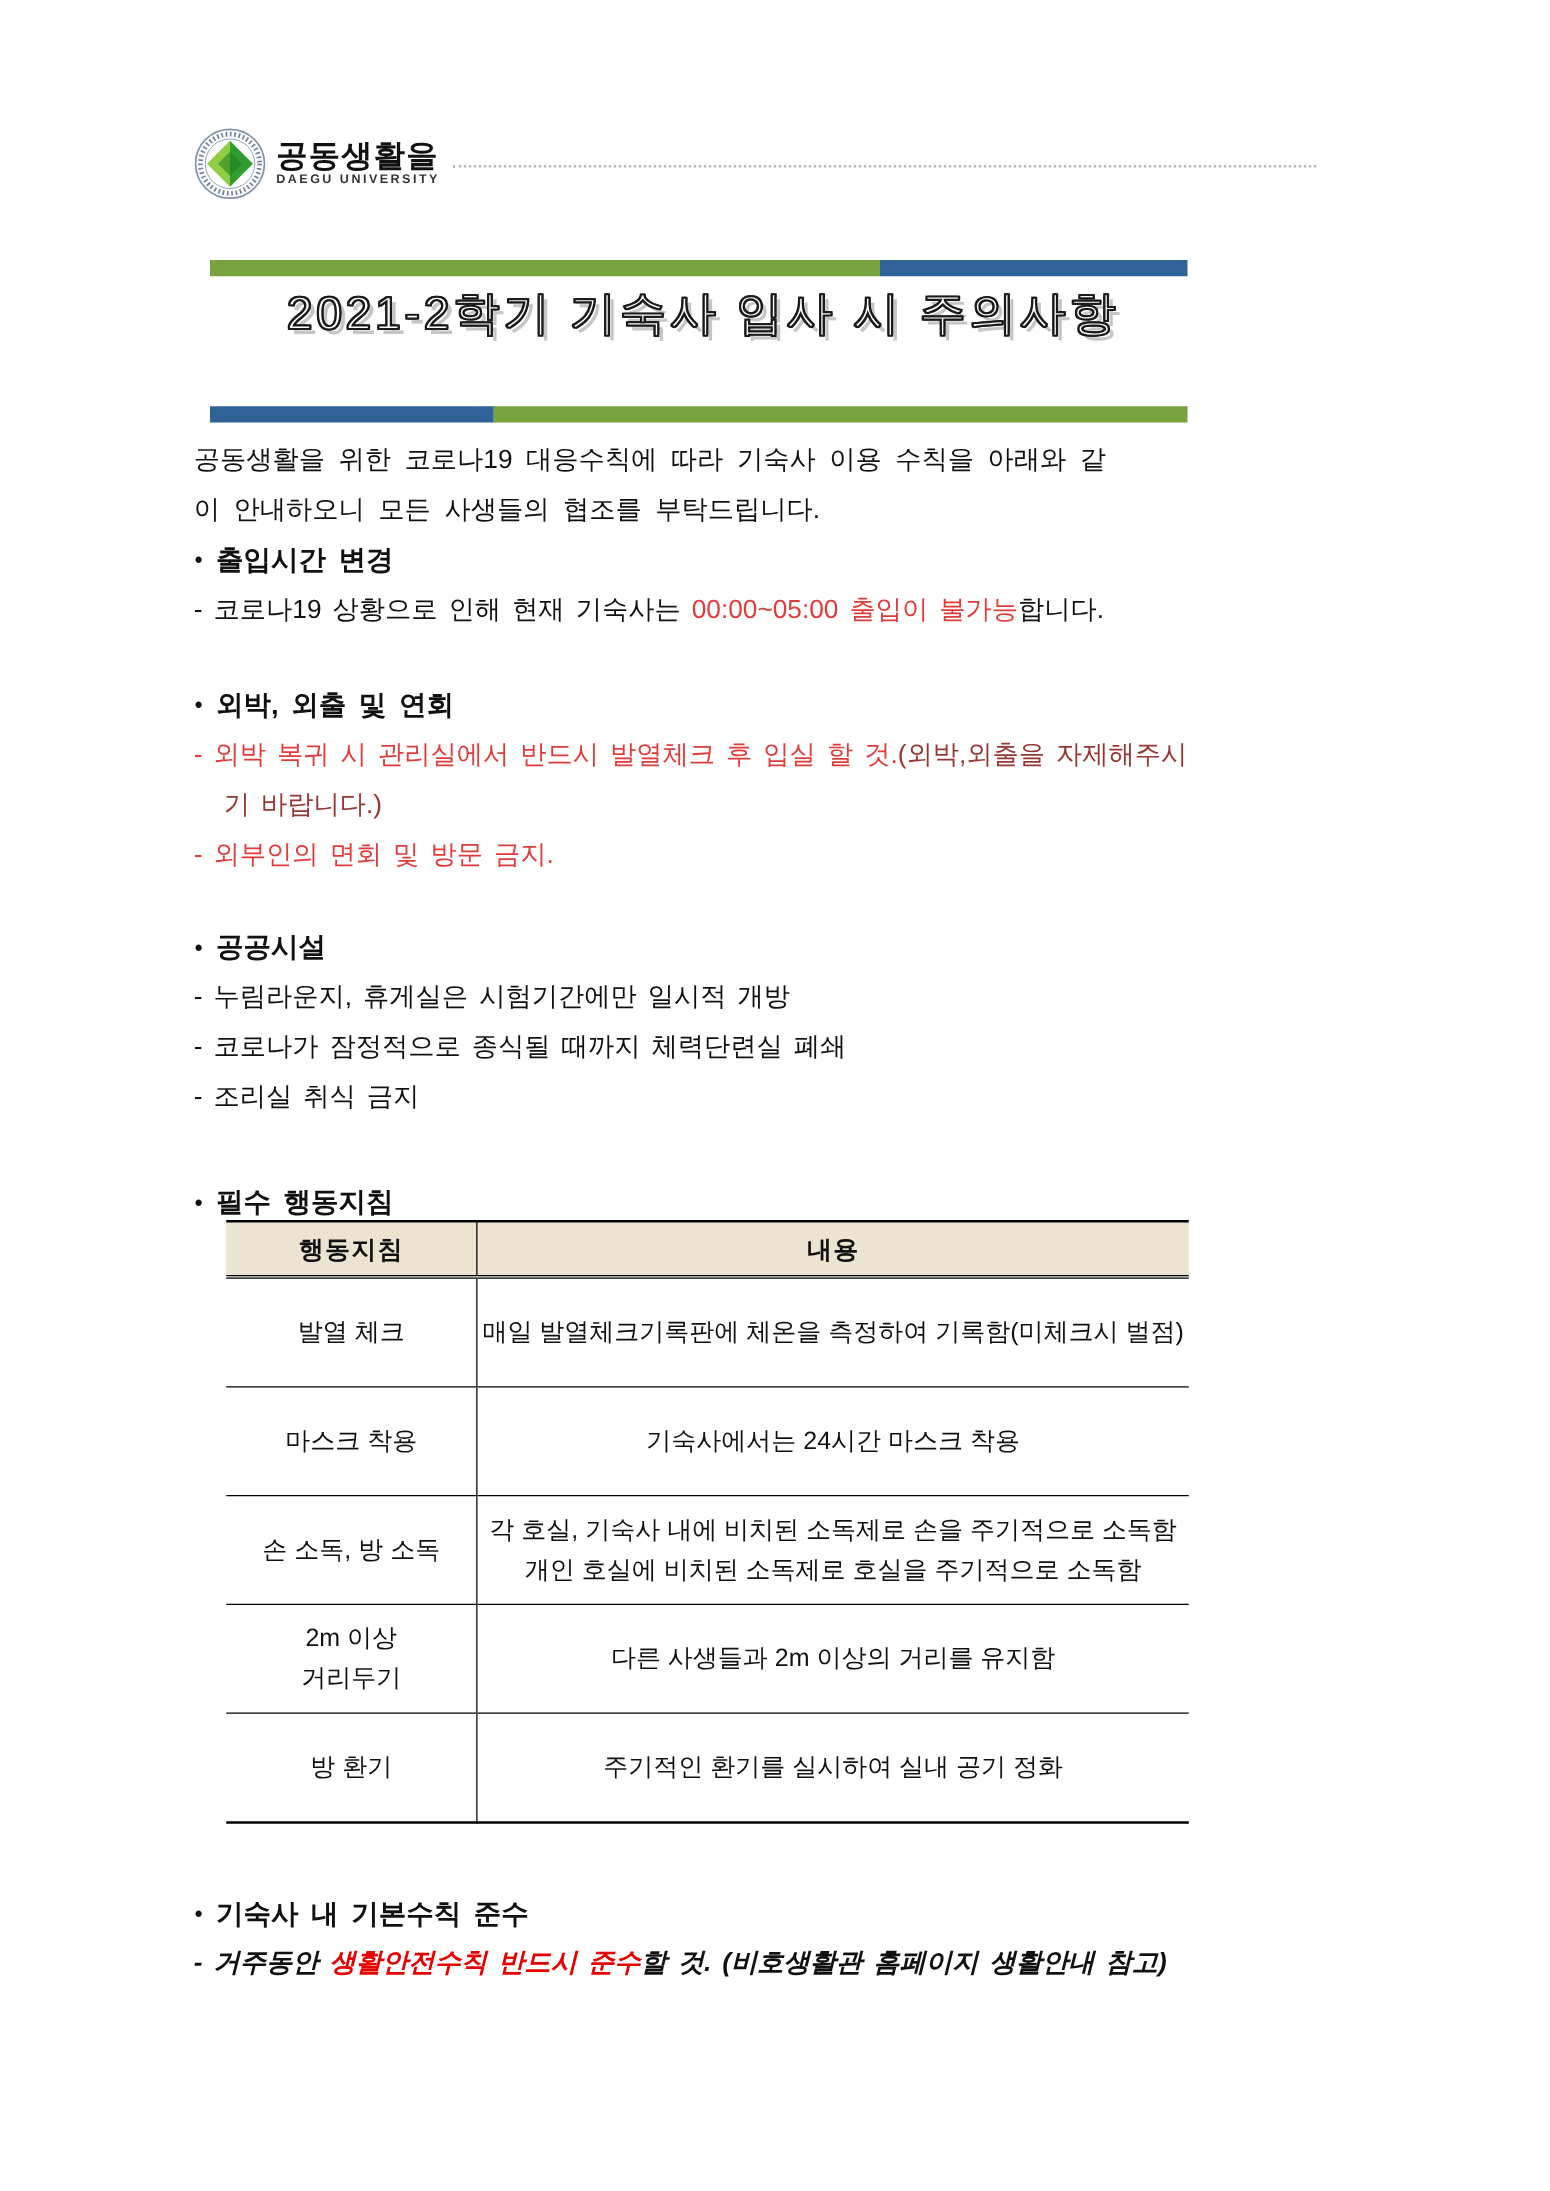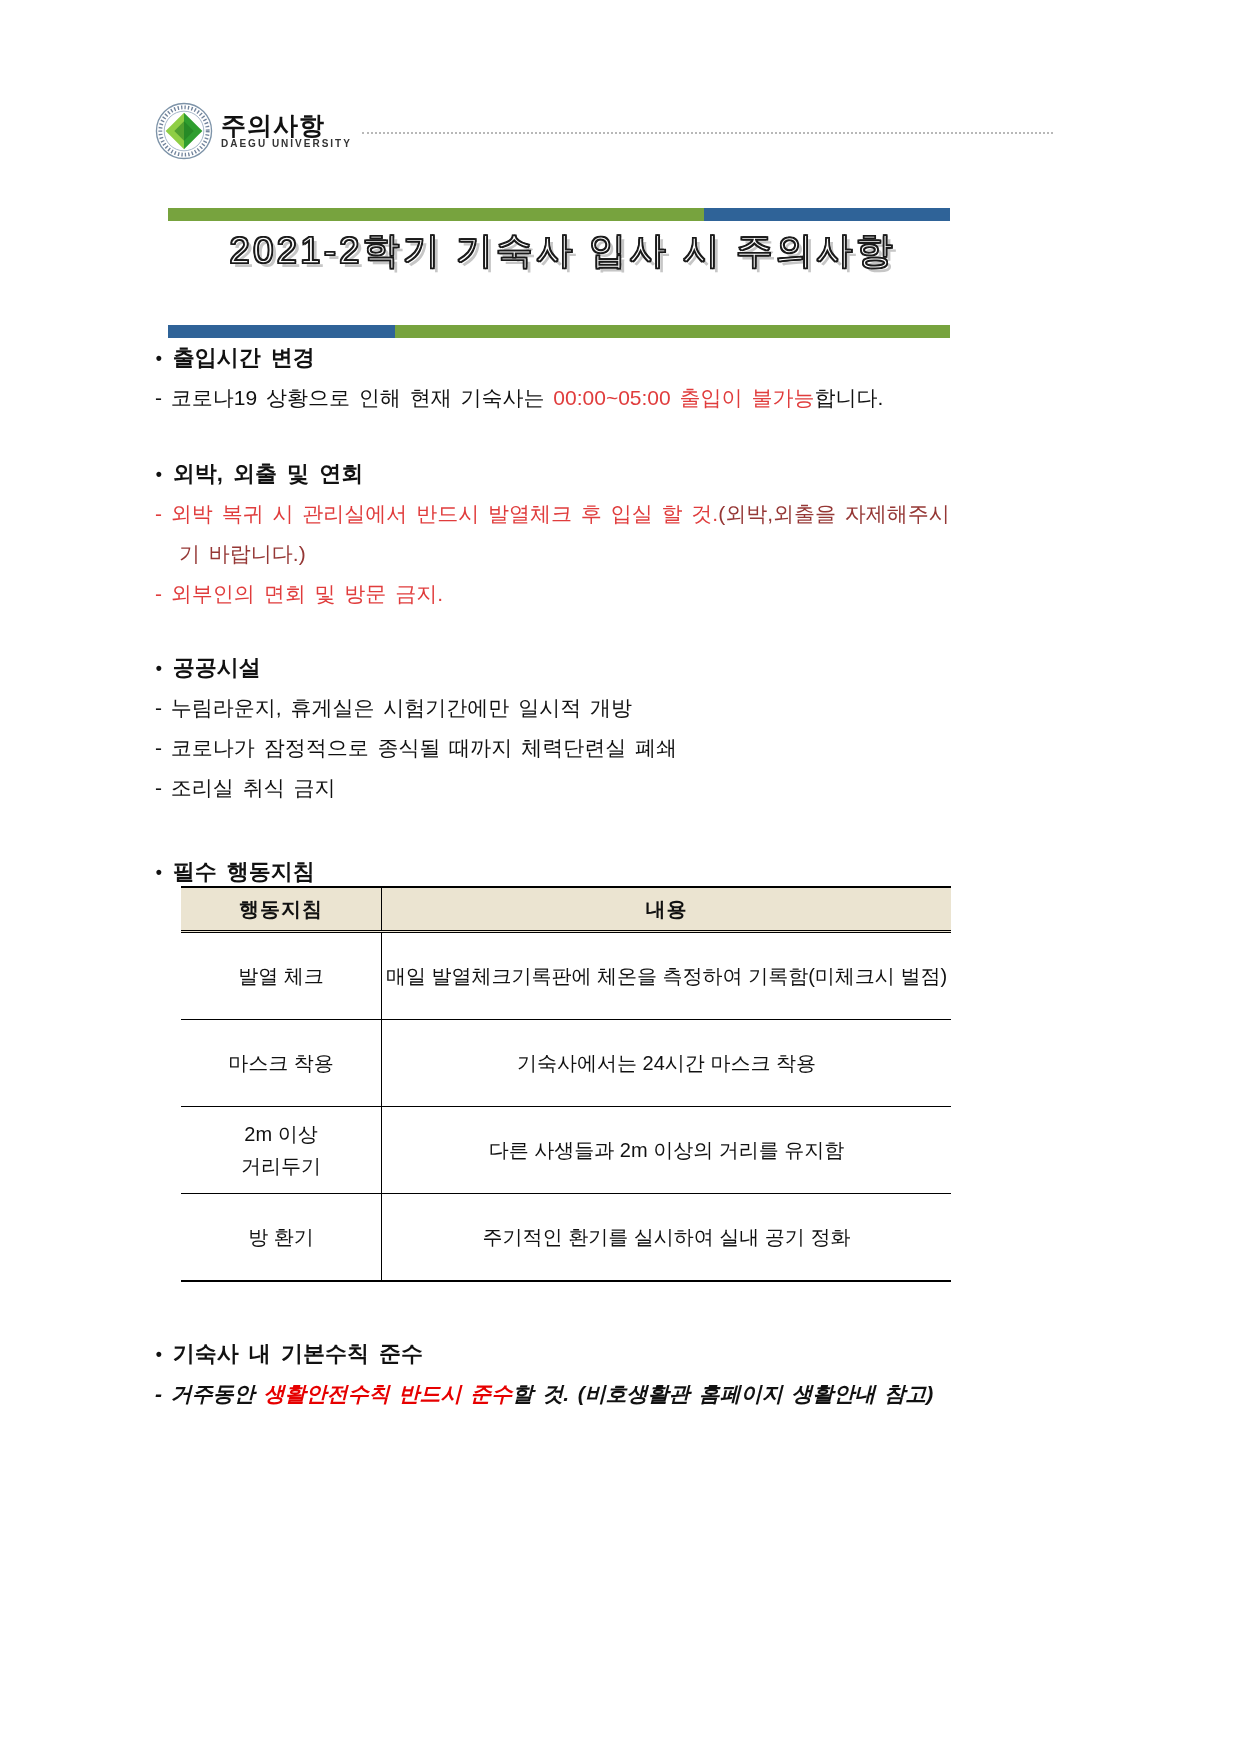--- a/index.html
+++ b/index.html
@@ -70,38 +70,42 @@
   <div class="logo-row">
     <svg class="seal" viewBox="0 0 60 60">
       <circle cx="30" cy="30" r="28.5" fill="#ffffff" stroke="#7d93a8" stroke-width="1.4"></circle>
       <circle cx="30" cy="30" r="24.5" fill="none" stroke="#41597a" stroke-width="4" stroke-dasharray="1.4 2.2" opacity="0.75"></circle>
       <circle cx="30" cy="30" r="20.5" fill="#ffffff" stroke="#8aa0b8" stroke-width="0.8"></circle>
       <path d="M30 11 L49 30 L30 49 Z" fill="#2f9e2f"></path>
       <path d="M30 11 L11 30 L30 49 Z" fill="#8fce44"></path>
       <path d="M30 20 L40 30 L30 40 L20 30 Z" fill="#1f7a1f" opacity="0.55"></path>
     </svg>
     <div class="logo-text">
-      <div class="logo-ko">주의사항</div>
+      <div class="logo-ko">공동생활을</div>
       <div class="logo-en">DAEGU UNIVERSITY</div>
     </div>
     <div class="dotline"></div>
   </div>
 
   <div class="bar bar1">
     <div class="seg-a"></div>
     <div class="seg-b"></div>
   </div>
 
   <div class="doc-title">2021-2학기 기숙사 입사 시 주의사항</div>
 
   <div class="bar bar2">
     <div class="seg-a"></div>
     <div class="seg-b"></div>
   </div>
 
+  <div class="intro">
+    <div>공동생활을 위한 코로나19 대응수칙에 따라 기숙사 이용 수칙을 아래와 같</div>
+    <div>이 안내하오니 모든 사생들의 협조를 부탁드립니다.</div>
+  </div>
 
   <div class="sec-head"><span class="bullet">•</span><span>출입시간 변경</span></div>
   <div class="line"><span>- 코로나19 상황으로 인해 현재 기숙사는 </span><span class="red">00:00~05:00 출입이 불가능</span><span>합니다.</span></div>
 
   <div class="sec-head mt36"><span class="bullet">•</span><span>외박, 외출 및 연회</span></div>
   <div class="line hang"><span class="red">- 외박 복귀 시 관리실에서 반드시 발열체크 후 입실 할 것.</span><span class="darkred">(외박,외출을 자제해주시기 바랍니다.)</span></div>
   <div class="line red">- 외부인의 면회 및 방문 금지.</div>
 
   <div class="sec-head mt34"><span class="bullet">•</span><span>공공시설</span></div>
   <div class="line">- 누림라운지, 휴게실은 시험기간에만 일시적 개방</div>
@@ -120,20 +124,27 @@
     <tbody>
       <tr>
         <td>발열 체크</td>
         <td>매일 발열체크기록판에 체온을 측정하여 기록함(미체크시 벌점)</td>
       </tr>
       <tr>
         <td>마스크 착용</td>
         <td>기숙사에서는 24시간 마스크 착용</td>
       </tr>
       <tr>
+        <td>손 소독, 방 소독</td>
+        <td>
+          <div>각 호실, 기숙사 내에 비치된 소독제로 손을 주기적으로 소독함</div>
+          <div>개인 호실에 비치된 소독제로 호실을 주기적으로 소독함</div>
+        </td>
+      </tr>
+      <tr>
         <td>
           <div>2m 이상</div>
           <div>거리두기</div>
         </td>
         <td>다른 사생들과 2m 이상의 거리를 유지함</td>
       </tr>
       <tr>
         <td>방 환기</td>
         <td>주기적인 환기를 실시하여 실내 공기 정화</td>
       </tr>

